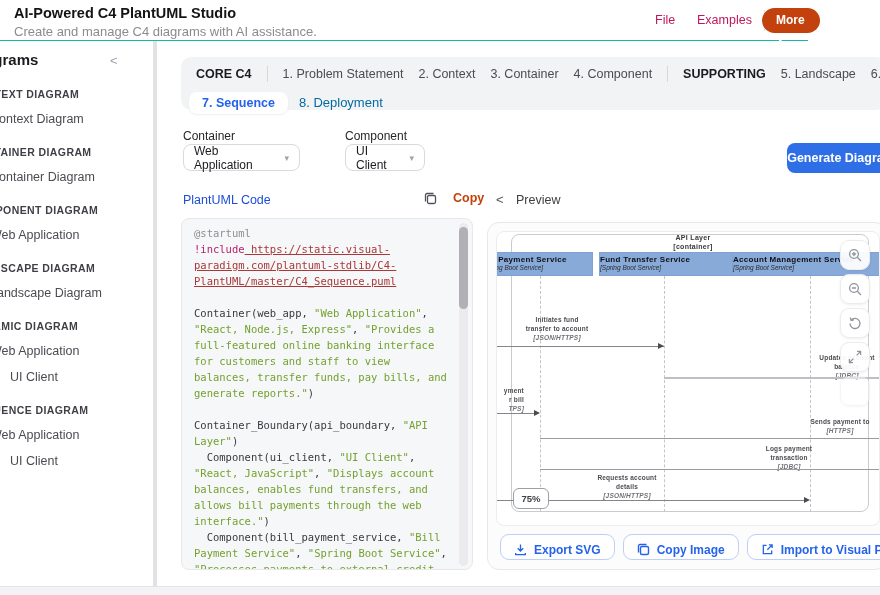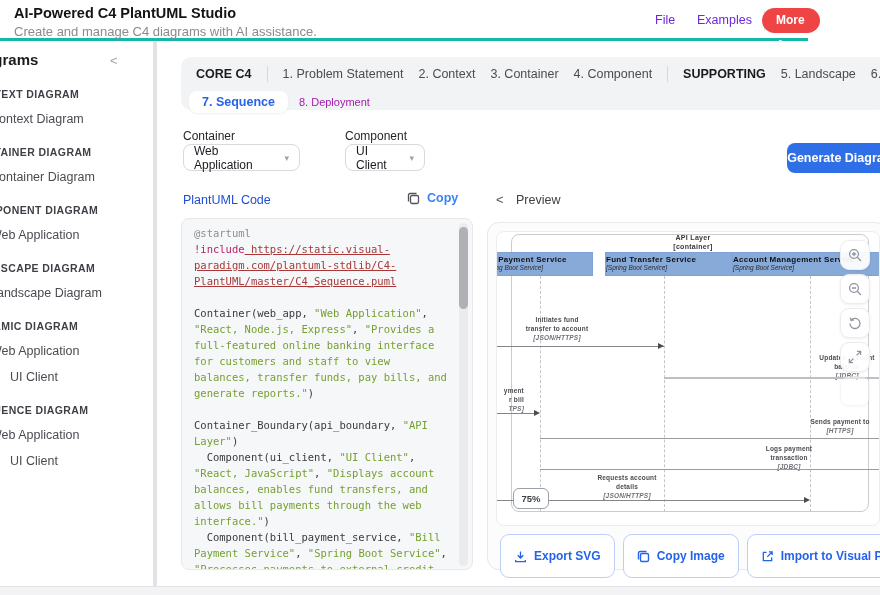--- a/index.html
+++ b/index.html
@@ -1,97 +1,97 @@
 <!DOCTYPE html>
 <html><head>
 <meta charset="utf-8">
 <style>
   * { margin:0; padding:0; box-sizing:border-box; }
   body { font-family:"Liberation Sans", sans-serif; background:#fff; }
   #root { position:relative; width:880px; height:595px; overflow:hidden; background:#fff; }
 
   
-  .app-header { position:absolute; left:0; top:0; width:808px; height:41px; background:#fff; border-bottom:3px solid #14b8a6; z-index:30; }
+  .app-header { position:absolute; left:0; top:0; width:808px; height:41px; background:#fff; border-bottom:1px solid #14b8a6; z-index:30; }
   .app-title { position:absolute; left:14px; top:5px; font-size:14.5px; font-weight:bold; color:#141417; }
   .app-subtitle { position:absolute; left:14px; top:24px; font-size:13px; color:#8b8b90; }
-  .hdr-item { position:absolute; top:13px; font-size:12.5px; color:#6d28d9; cursor:default; }
+  .hdr-item { position:absolute; top:13px; font-size:12.5px; color:#be185d; cursor:default; }
   .hdr-file { left:655px; } .hdr-examples { left:697px; }
   .hdr-div { position:absolute; left:764px; top:10px; width:1px; height:21px; background:#e3e3e6; }
   .help-btn { position:absolute; left:776px; top:11px; width:19px; height:19px; border:1.4px solid #a9aeb6; border-radius:50%; color:#7c828c; font-size:11px; font-weight:bold; text-align:center; line-height:16px; }
-  .more-apps { position:absolute; left:762px; top:8px; height:25px; padding:0 14px; background:#ef4444; border-radius:13px; color:#fff; font-size:12px; font-weight:bold; line-height:25px; }
+  .more-apps { position:absolute; left:762px; top:8px; height:25px; padding:0 14px; background:#c2410c; border-radius:13px; color:#fff; font-size:12px; font-weight:bold; line-height:25px; }
 
   
   .sidebar { position:absolute; left:0; top:41px; width:153px; height:545px; overflow:hidden; background:#fff; }
   .sidebar-inner { position:absolute; left:-42px; top:0; width:212px; }
   .side-head { position:relative; margin:10px 0 0 12px; font-size:15px; font-weight:bold; color:#1b1b1f; height:18px; }
   .side-collapse { position:absolute; left:152px; top:12px; font-size:13px; color:#9ca3af; }
   .side-section { margin:19px 0 0 12px; font-size:10.5px; font-weight:bold; color:#3f3f46; letter-spacing:.4px; height:13px; }
   .side-item { margin:11px 0 0 32px; font-size:12.5px; color:#4b4b52; height:15px; }
   .side-item.lvl2 { margin-left:52px; }
   .side-scrollbar { position:absolute; left:153px; top:41px; width:4px; height:554px; background:#e2e2e5; }
 
   
   .tabs-box { position:absolute; left:181px; top:57px; width:705px; height:53px; background:#f2f3f5; border-radius:10px; }
   .tabs-row1 { position:absolute; left:15px; top:9px; display:flex; align-items:center; gap:15px; font-size:12.5px; color:#4b4b52; white-space:nowrap; }
   .tab-group { font-weight:bold; color:#1b1b1f; }
   .tab-div { width:1px; height:16px; background:#d7d7dc; }
   .tabs-row2 { position:absolute; left:8px; top:34px; display:flex; gap:5px; align-items:center; }
   .tab-active { background:#fff; border-radius:8px; padding:4px 13px; color:#2563eb; font-weight:bold; font-size:12.5px; box-shadow:0 1px 2px rgba(0,0,0,.07); }
-  .tab-plain2 { font-size:11px; color:#a21caf; padding:4px 6px; }
+  .tab-plain2 { font-size:13px; color:#0369a1; padding:4px 6px; }
 
   
   .ctrl-label { position:absolute; top:129px; font-size:12px; color:#27272a; }
   .lbl-container { left:183px; } .lbl-component { left:345px; }
   .select { position:absolute; top:144px; height:27px; border:1px solid #d9d9de; border-radius:8px; background:#fff; font-size:12px; color:#1b1b1f; display:flex; align-items:center; justify-content:space-between; padding:0 10px; }
   .sel-container { left:183px; width:117px; } .sel-component { left:345px; width:80px; }
   .sel-chevron { color:#a1a1aa; font-size:9px; margin-left:8px; }
   .generate-btn { position:absolute; left:787px; top:143px; width:108px; height:30px; background:#2e6fe8; border-radius:8px; color:#fff; font-weight:bold; font-size:12.5px; text-align:center; line-height:30px; white-space:nowrap; overflow:hidden; }
 
   
   .code-title { position:absolute; left:183px; top:193px; font-size:12.5px; color:#1d4ed8; }
-  .copy-btn { position:absolute; left:407px; top:191px; display:flex; gap:7px; align-items:center; font-size:12.5px; font-weight:600; color:#3b82f6; }
+  .copy-btn { position:absolute; left:424px; top:191px; display:flex; gap:16px; align-items:center; font-size:12.5px; font-weight:600; color:#c2410c; }
   .code-box { position:absolute; left:181px; top:218px; width:292px; height:352px; background:#f6f7f8; border:1px solid #e8e8ea; border-radius:8px; overflow:hidden; }
   .code-lines { position:absolute; left:12px; top:6px; font-family:"DejaVu Sans Mono", monospace; font-size:10.5px; line-height:16px; white-space:pre; }
   .code-line { min-height:16px; }
   .c-c { color:#8e8e93; } .c-k { color:#b9216e; } .c-u { color:#a93838;text-decoration:underline; } .c-s { color:#74a12e; } .c-p { color:#3a3a3e;margin-top:28px; }
   .code-scroll-track { position:absolute; right:4px; top:4px; width:9px; height:343px; background:#ebebee; border-radius:5px; }
   .code-scroll-thumb { position:absolute; right:4px; top:8px; width:9px; height:82px; background:#b0b0b5; border-radius:5px; }
 
   
   .prev-chevron { position:absolute; left:496px; top:192px; font-size:13px; color:#52525b; }
   .prev-title { position:absolute; left:516px; top:193px; font-size:12.5px; color:#404040; }
   .prev-panel { position:absolute; left:487px; top:222px; width:400px; height:348px; border:1px solid #e8e8ea; border-radius:12px; background:#fcfcfd; }
   .viewport { position:absolute; left:8px; top:8px; width:384px; height:295px; background:#fff; border:1px solid #ededef; border-radius:8px; overflow:hidden; }
 
   .boundary { position:absolute; left:14px; top:2px; width:358px; height:278px; border:1px solid #c9cbcf; border-radius:8px; background:#fff; }
   .api-label { position:absolute; left:96px; width:200px; text-align:center; font-size:7px; font-weight:bold; color:#38383c; letter-spacing:.3px; }
   .api-1 { top:2px; } .api-2 { top:11px; }
 
   .participant { position:absolute; top:20px; height:24px; background:#87aad9; border:1px solid #7da2d3; text-align:left; z-index:2; }
   .p-title { font-size:8px; font-weight:bold; color:#101014; letter-spacing:.3px; white-space:nowrap; margin-top:2px; }
   .p-sub { font-size:6.5px; font-style:italic; color:#2b2b30; white-space:nowrap; }
-  .part-1 { left:-16px; width:112px; } .part-2 { left:108px; width:144px; } .part-3 { left:235px; width:152px; }
+  .part-1 { left:-16px; width:112px; } .part-2 { left:102px; width:144px; } .part-3 { left:235px; width:152px; }
 
   .lifeline { position:absolute; top:44px; height:236px; width:0; border-left:1px dashed #c5c5c8; }
   .ll-1 { left:43px; } .ll-2 { left:167px; } .ll-3 { left:313px; }
 
   .msg-label { position:absolute; font-size:6.5px; font-weight:bold; color:#4c4c52; letter-spacing:.2px; text-align:center; white-space:nowrap; line-height:9px; }
   .msg-tech { font-style:italic; color:#717178; }
   .msg-line { position:absolute; height:0; border-top:1px solid #85858a; }
   .msg-line.lite { border-top:1px solid #9b9b9f; }
   .msg-line.thick { border-top:2px solid #bcbfc3; }
   .arrow-head { position:absolute; width:0; height:0; border-left:6px solid #4b4b50; border-top:3.5px solid transparent; border-bottom:3.5px solid transparent; }
 
   .zoom-badge { position:absolute; left:16px; top:256px; width:36px; height:21px; background:#fff; border:1px solid #9aa0a8; border-radius:6px; font-size:9.5px; font-weight:bold; color:#3f3f46; text-align:center; line-height:19px; z-index:5; }
 
   .zbtn { position:absolute; left:343px; width:30px; height:30px; background:rgba(255,255,255,.93); border:1px solid #ececef; border-radius:9px; box-shadow:0 1px 3px rgba(0,0,0,.07); display:flex; align-items:center; justify-content:center; color:#90959d; z-index:6; }
   .zb-1 { top:8px; } .zb-2 { top:42px; } .zb-3 { top:76px; } .zb-4 { top:110px; } .zb-5 { top:144px; opacity:.55; }
 
   .pv-actions { position:absolute; left:12px; top:311px; display:flex; gap:8px; }
-  .pv-btn { height:44px; border:1px solid #bcd0f7; border-radius:9px; background:#fff; color:#2563eb; font-size:12px; font-weight:bold; display:flex; align-items:center; gap:7px; padding:0 13px; white-space:nowrap; }
+  .pv-btn { height:26px; border:1px solid #bcd0f7; border-radius:9px; background:#fff; color:#2563eb; font-size:12px; font-weight:bold; display:flex; align-items:flex-start; gap:7px; padding:8px 13px; white-space:nowrap; }
 
   .footer-strip { position:absolute; left:0; top:586px; width:880px; height:9px; background:#f3f3f5; border-top:1px solid #e4e4e7; }
 </style>
 </head>
 <body>
 
 <div id="root">
 
   <div class="app-header">
     <div class="app-title">AI-Powered C4 PlantUML Studio</div>

